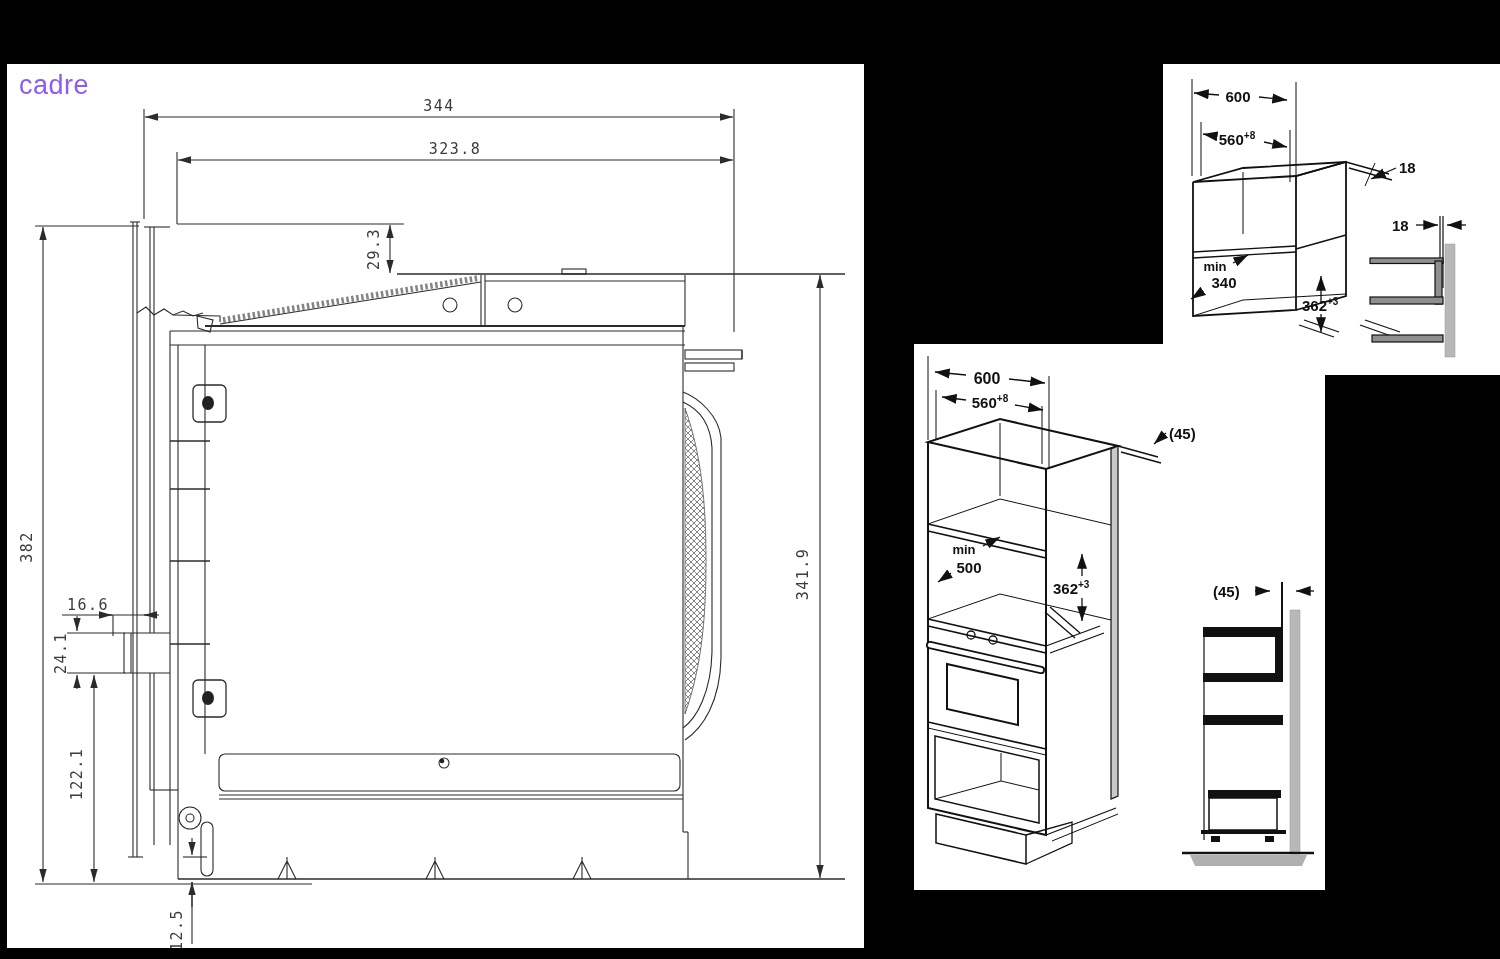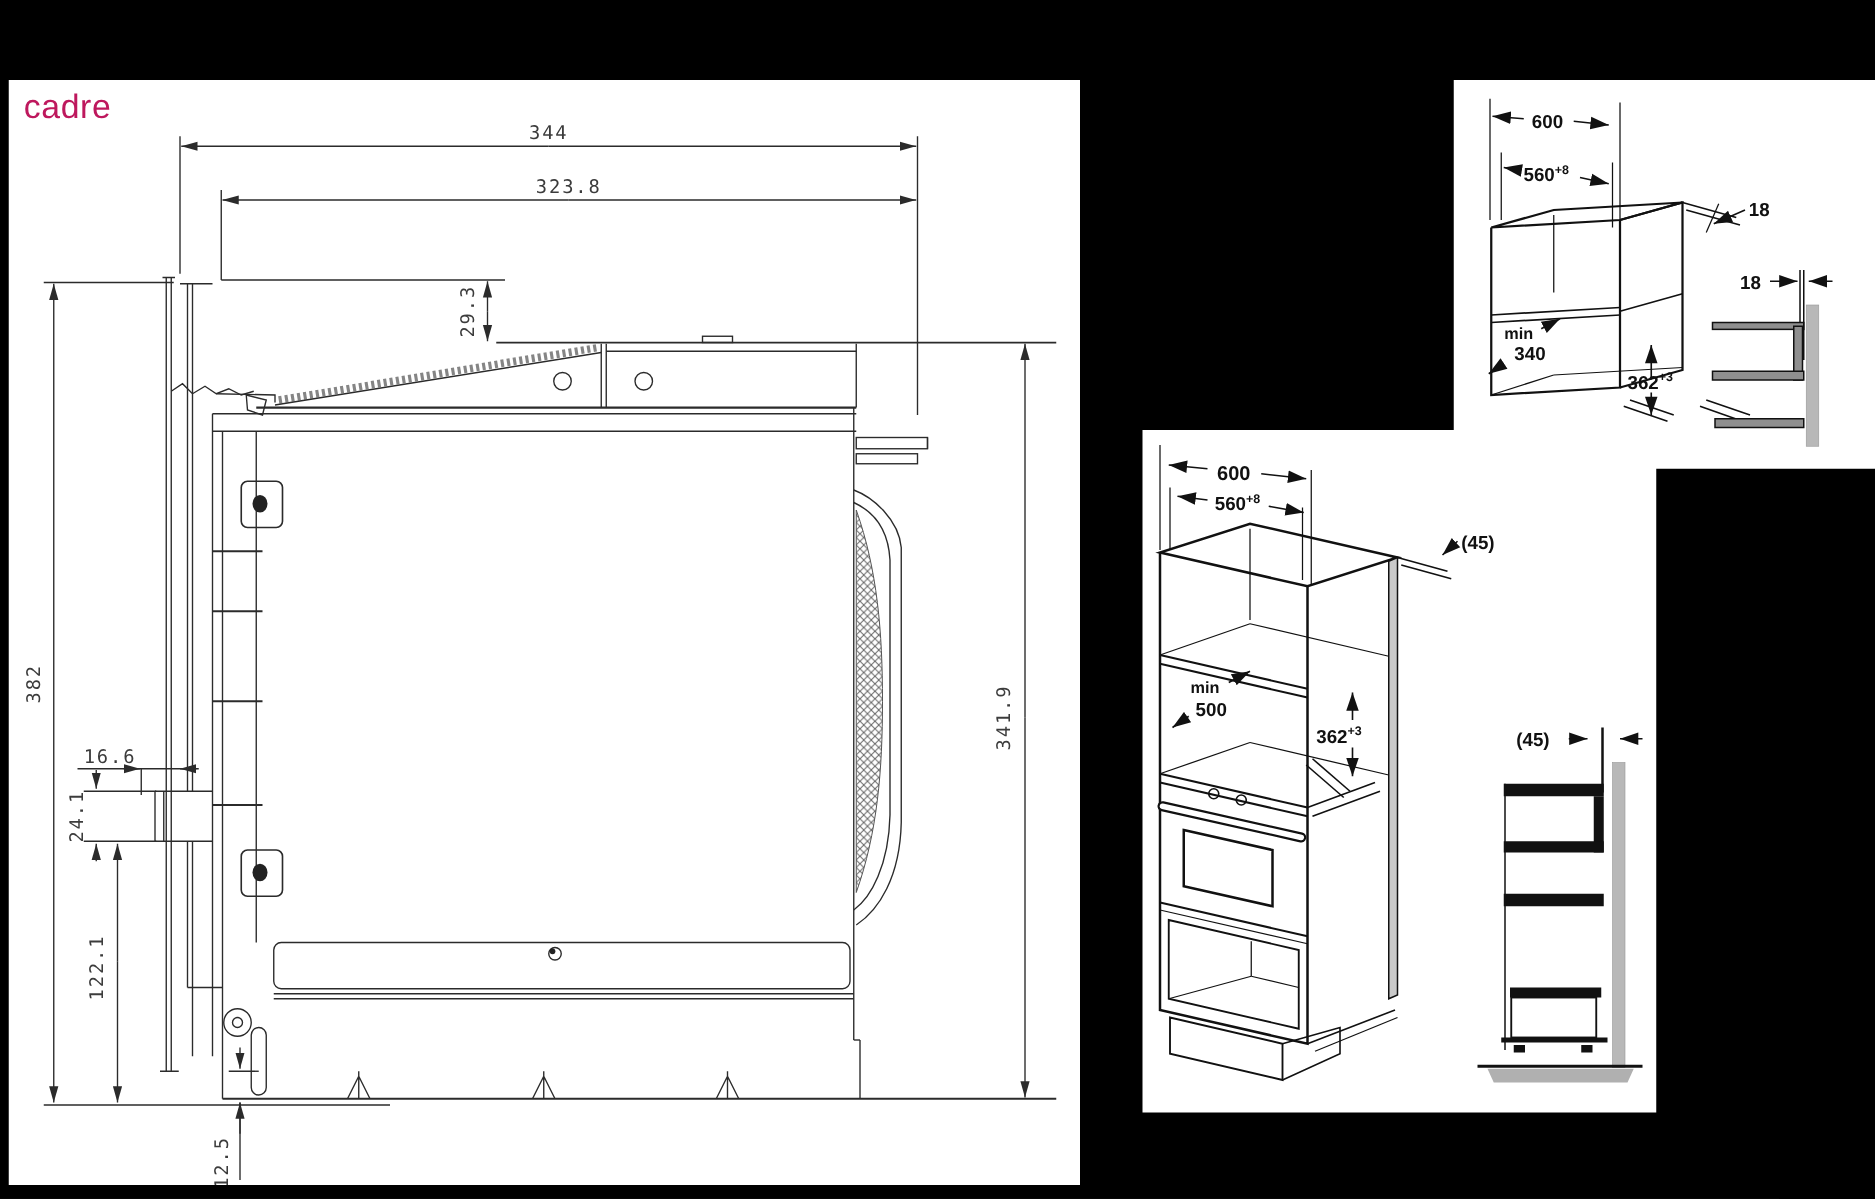--- a/index.html
+++ b/index.html
@@ -3,21 +3,21 @@
 <meta charset="utf-8">
 <style>
   html,body{margin:0;padding:0;background:#000;}
   #screen{position:relative;width:1500px;height:959px;background:#000;overflow:hidden;
           font-family:"Liberation Sans",sans-serif;}
   .panel{position:absolute;background:#ffffff;}
   #panel-frame{left:7px;top:64px;width:857px;height:884px;}
   #panel-wallcab{left:1163px;top:64px;width:337px;height:311px;}
   #panel-tallcab{left:914px;top:344px;width:411px;height:546px;}
   .panel svg{position:absolute;left:0;top:0;}
-  #frame-title{position:absolute;left:12px;top:6px;font-size:27px;color:#be185d;
+  #frame-title{position:absolute;left:12px;top:6px;font-size:27px;color:#8b5cf6;
                letter-spacing:0.5px;z-index:2;}
   .cad-txt{font-family:"DejaVu Sans Mono",monospace;font-size:15px;fill:#3c3c3c;letter-spacing:1.5px;}
   .bold-txt{font-family:"Liberation Sans",sans-serif;font-weight:bold;fill:#111;}
   .b15{font-size:15px;} .b16{font-size:16px;} .b13{font-size:13px;}
   .sup{font-size:10px;}
 </style>
 </head>
 <body>
 
 <div id="screen">

